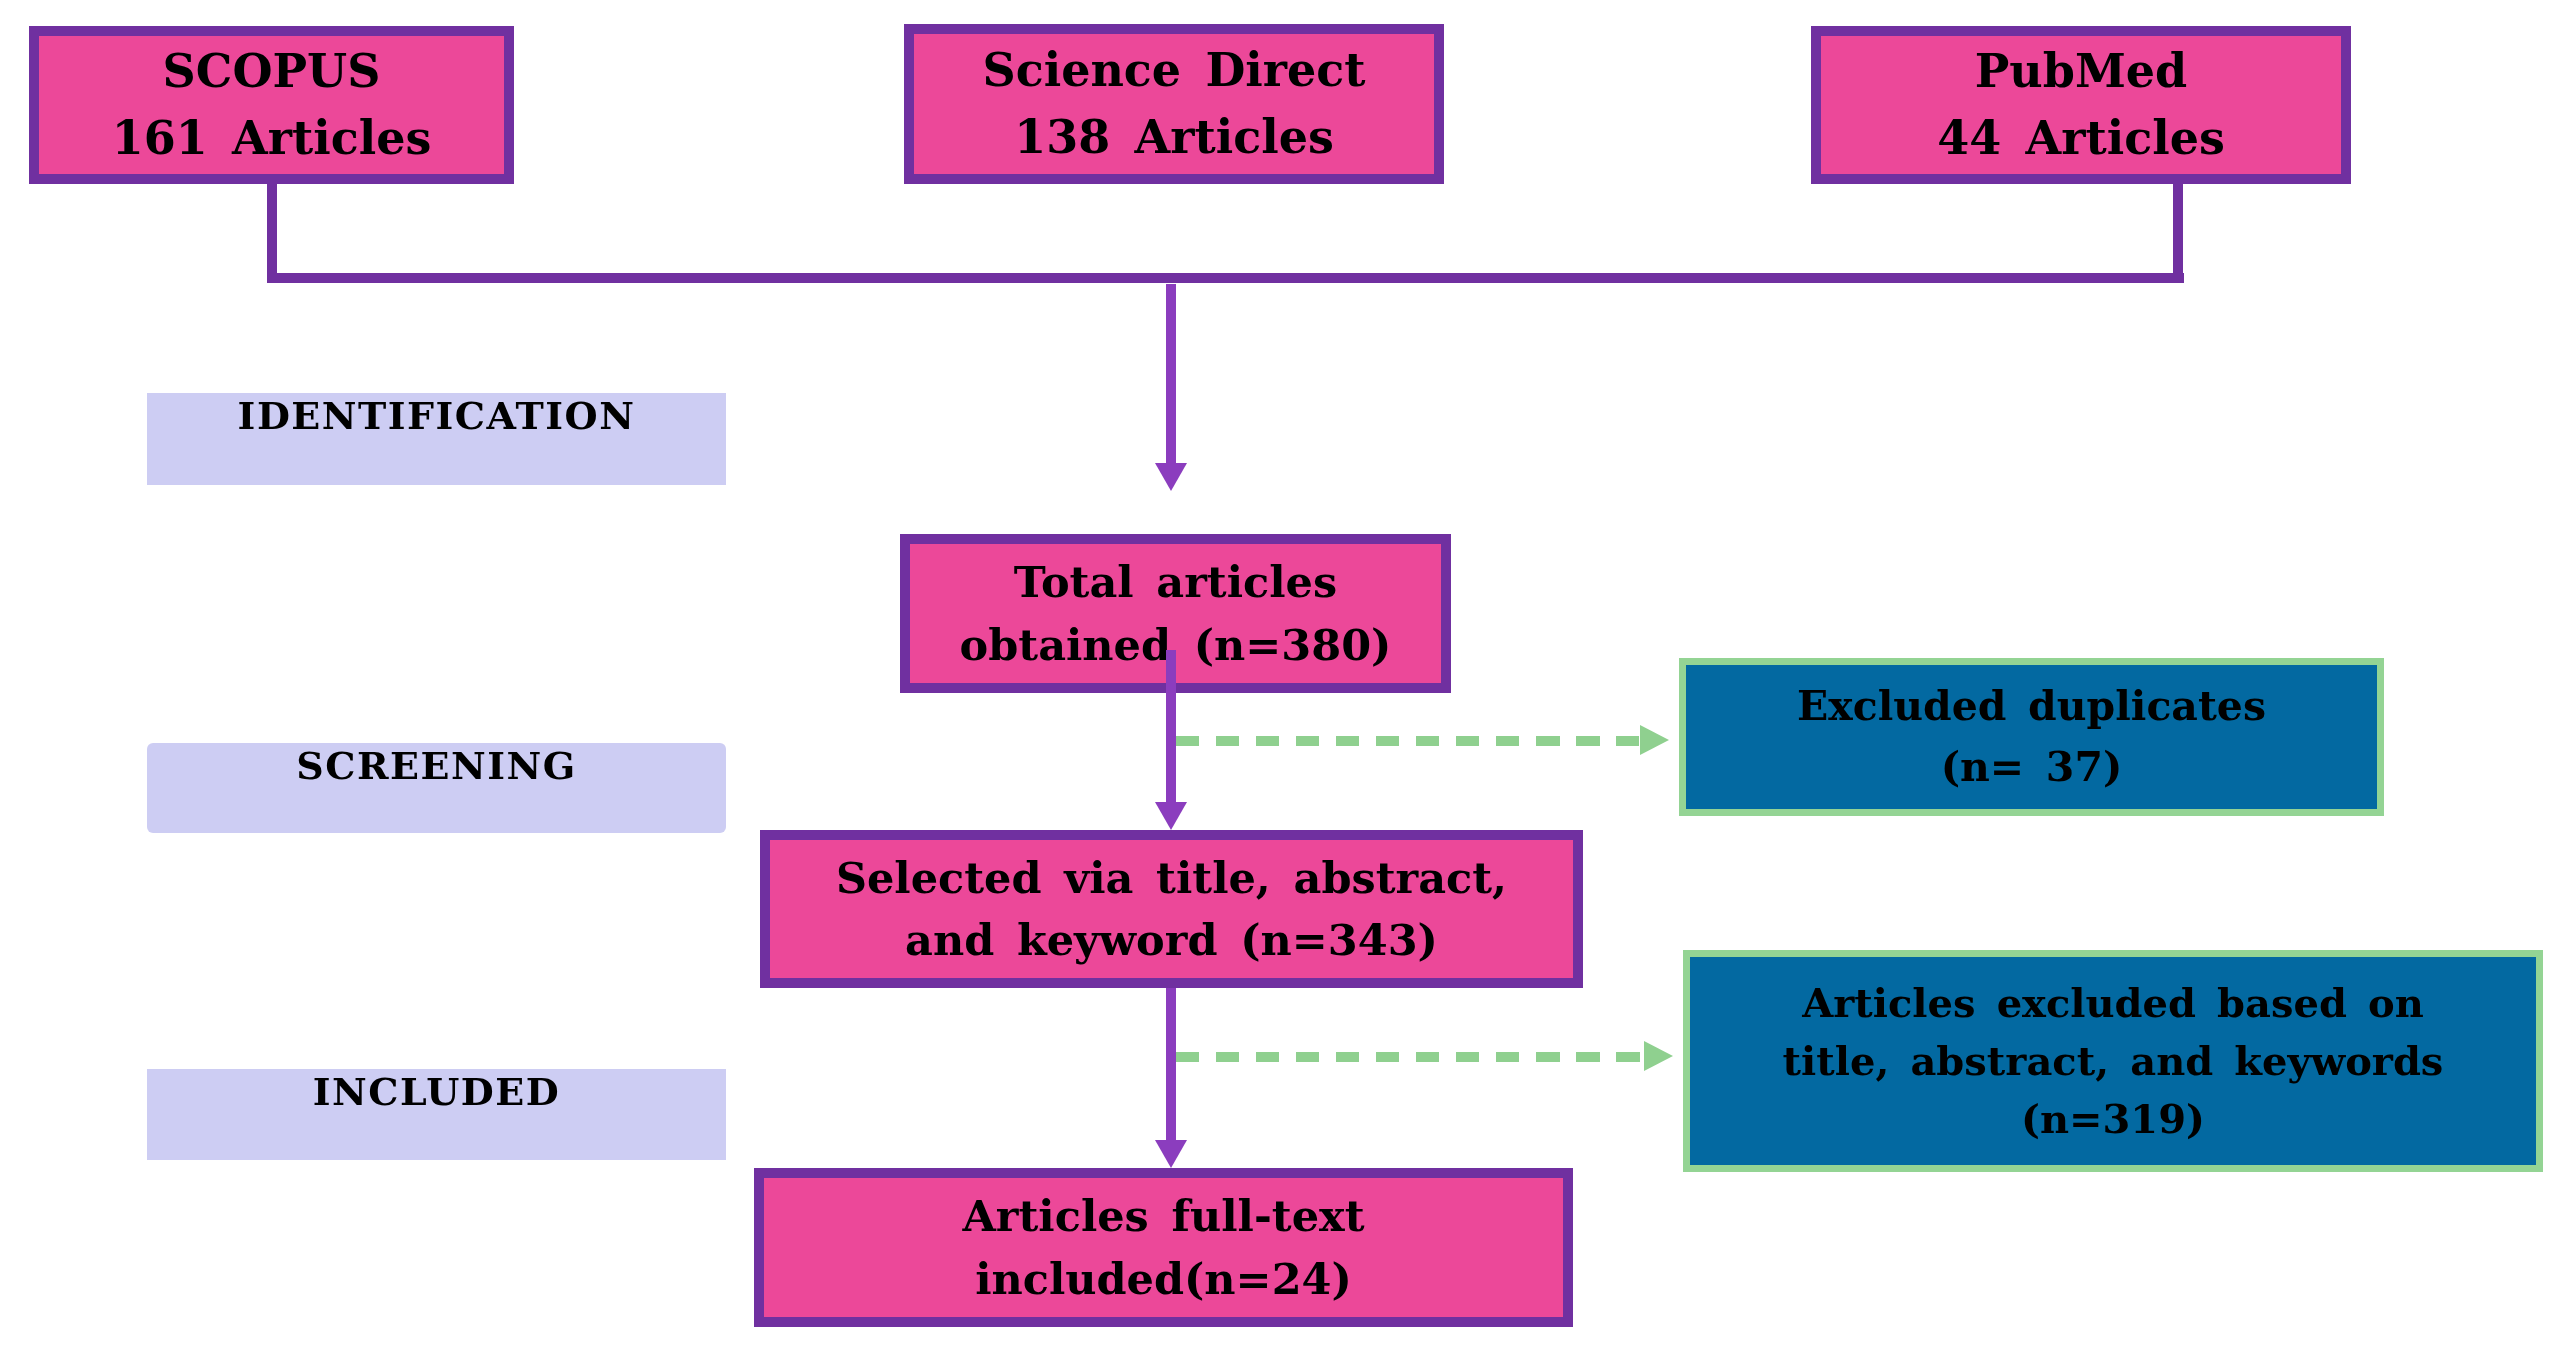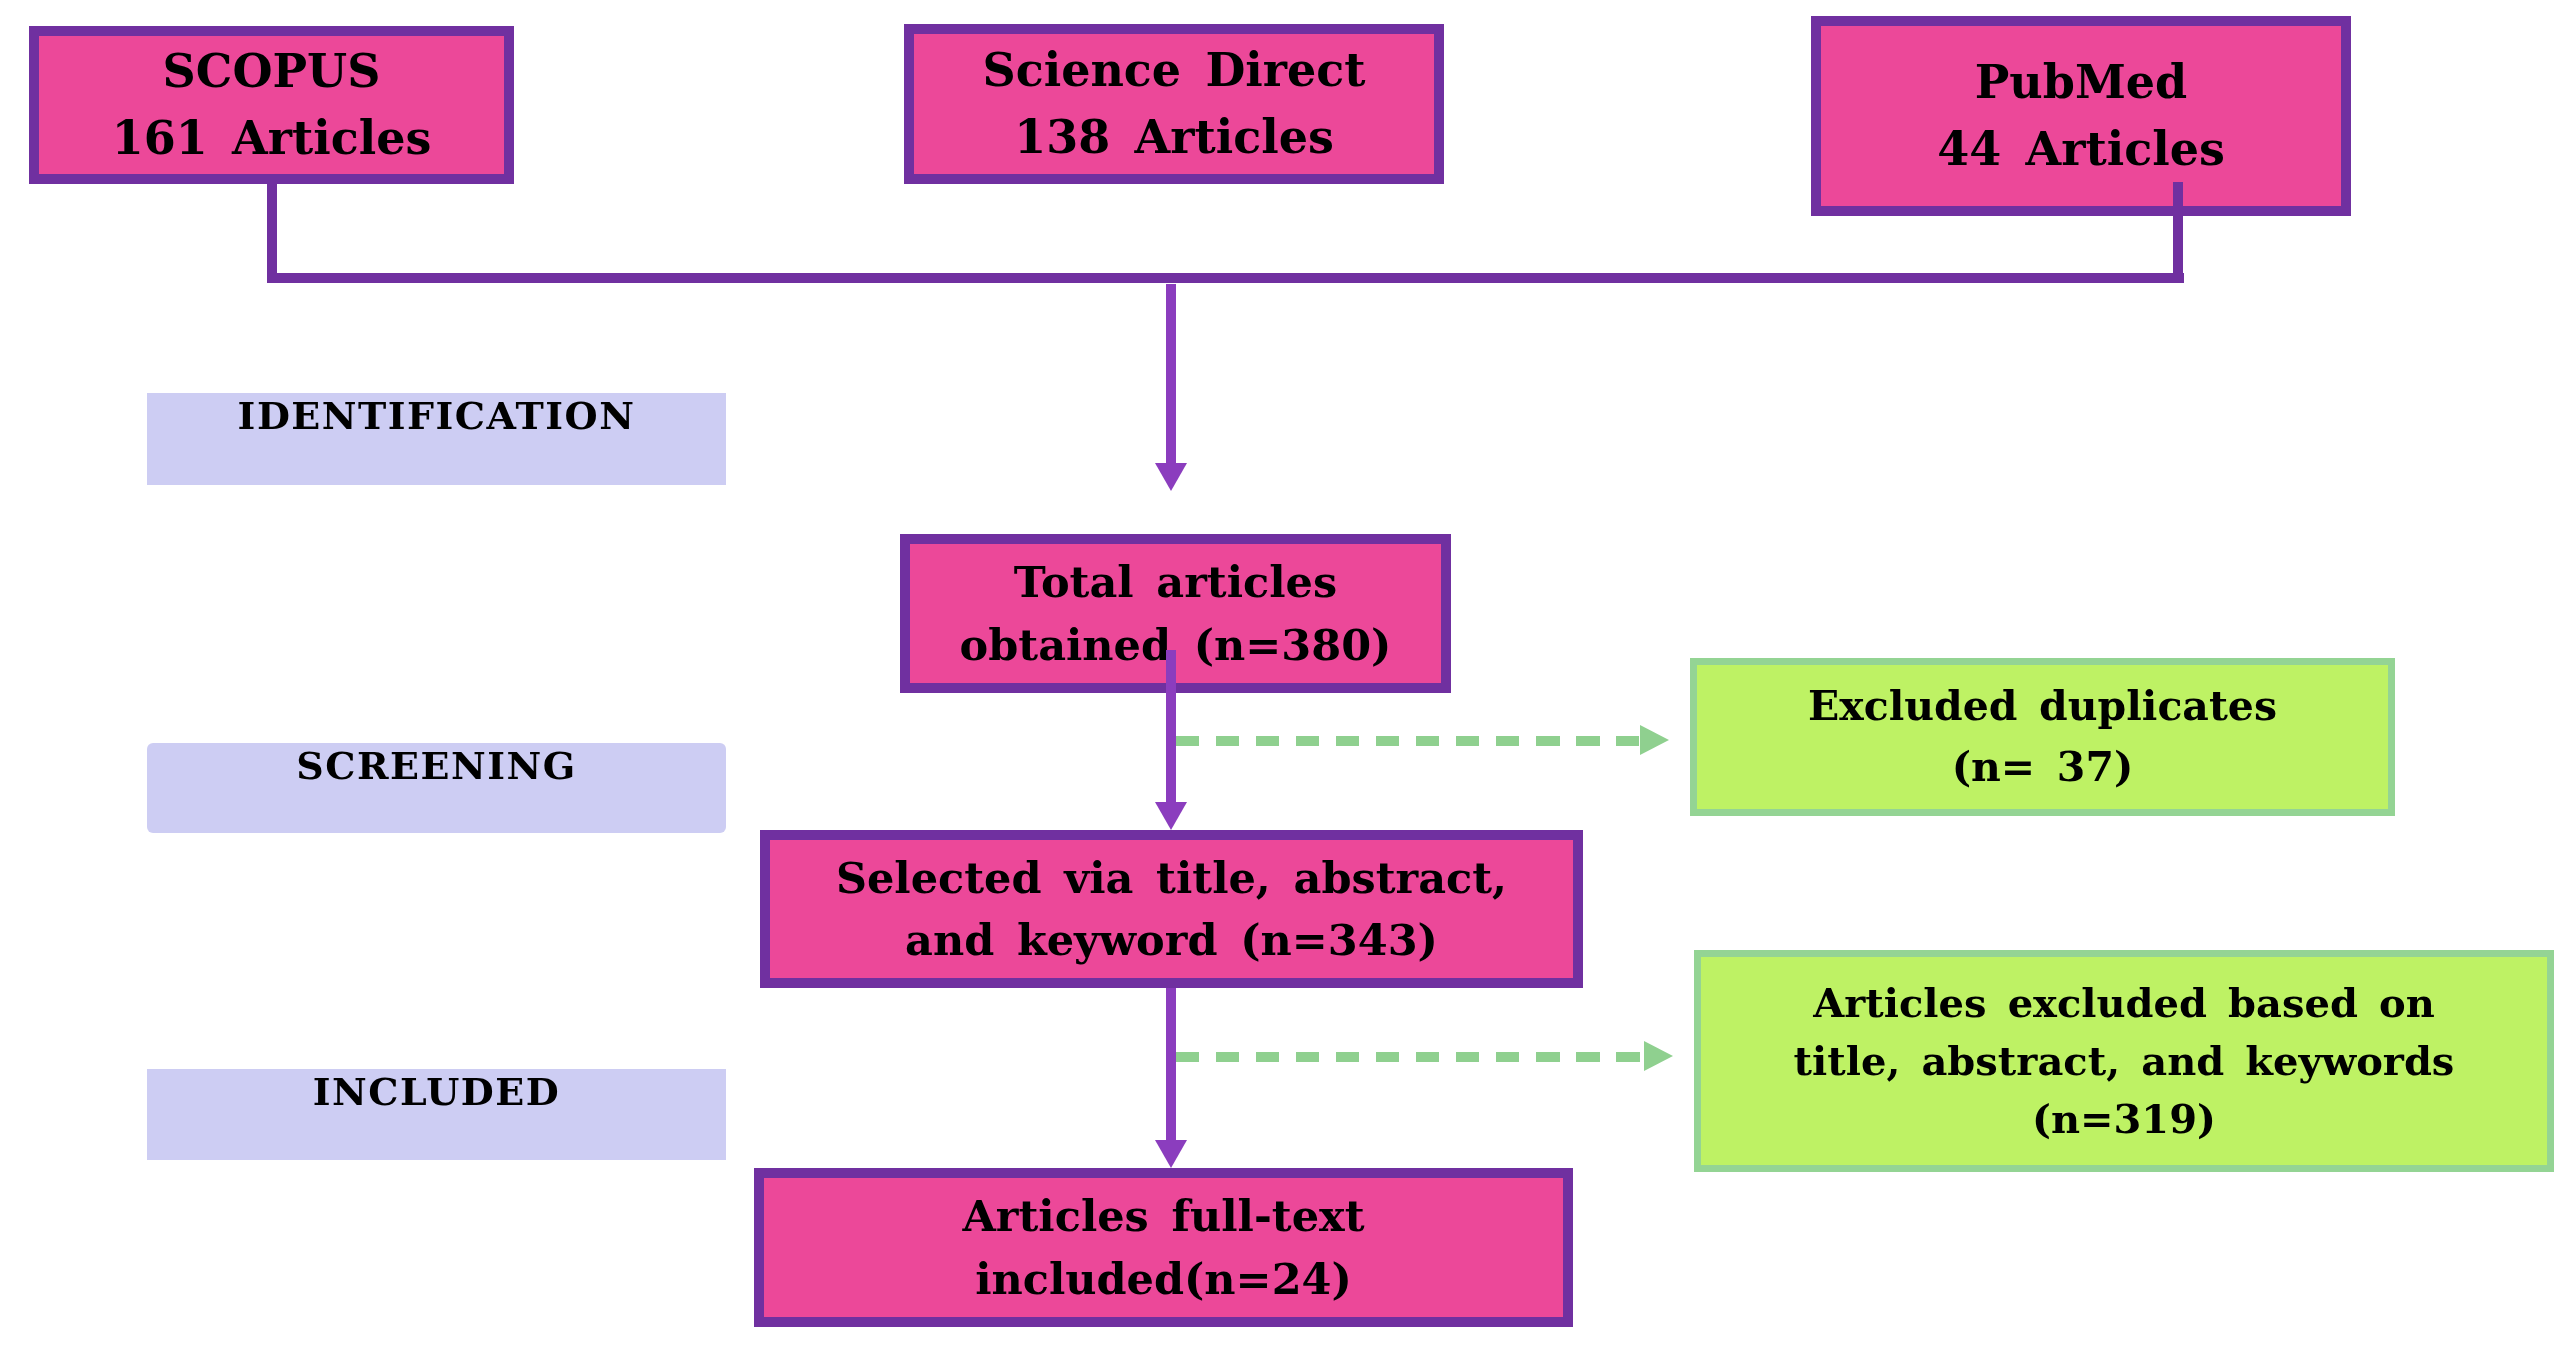--- a/index.html
+++ b/index.html
@@ -24,24 +24,23 @@
     background:#ec4899;border:10.3px solid var(--purple);
     display:flex;flex-direction:column;align-items:center;justify-content:center;
     text-align:center;
   }
   .pbox .l{line-height:1.45;word-spacing:0.18em;white-space:nowrap;}
   .src .l{font-size:46px;}
   .flowbox .l{font-size:43px;}
   
   .gbox{
     position:absolute;box-sizing:border-box;
-    background:#bef264;border:7.3px solid var(--green);
+    background:#0369a1;border:7.3px solid var(--green);
     display:flex;flex-direction:column;align-items:center;justify-content:center;
     text-align:center;
-    margin-left:11px;
   }
   .gbox .l{font-size:41px;line-height:1.48;word-spacing:0.18em;white-space:nowrap;}
   .gbox.small .l{font-size:40px;line-height:1.45;}
   
   .band{
     position:absolute;left:147px;width:579px;
     background:var(--lavender);
     display:flex;justify-content:center;
     font-size:38px;letter-spacing:1.5px;word-spacing:0.1em;
   }
@@ -70,21 +69,21 @@
 <div class="canvas">
 
   <div class="pbox src" style="left:29px;top:26px;width:485px;height:158px;">
     <div class="l">SCOPUS</div>
     <div class="l">161 Articles</div>
   </div>
   <div class="pbox src" style="left:904px;top:23.5px;width:540px;height:160px;">
     <div class="l">Science Direct</div>
     <div class="l">138 Articles</div>
   </div>
-  <div class="pbox src" style="left:1811px;top:16px;width:540px;height:200px;">
+  <div class="pbox src" style="left:1811px;top:26px;width:540px;height:158px;">
     <div class="l">PubMed</div>
     <div class="l">44 Articles</div>
   </div>
 
   <div class="vline" style="left:267px;top:182px;height:96px;"></div>
   <div class="vline" style="left:2173px;top:182px;height:96px;"></div>
   <div class="hline" style="left:267px;top:273px;width:1917px;"></div>
 
   <div class="aline" style="left:1166px;top:284px;height:181px;"></div>
   <div class="head-down" style="left:1155px;top:463px;"></div>

